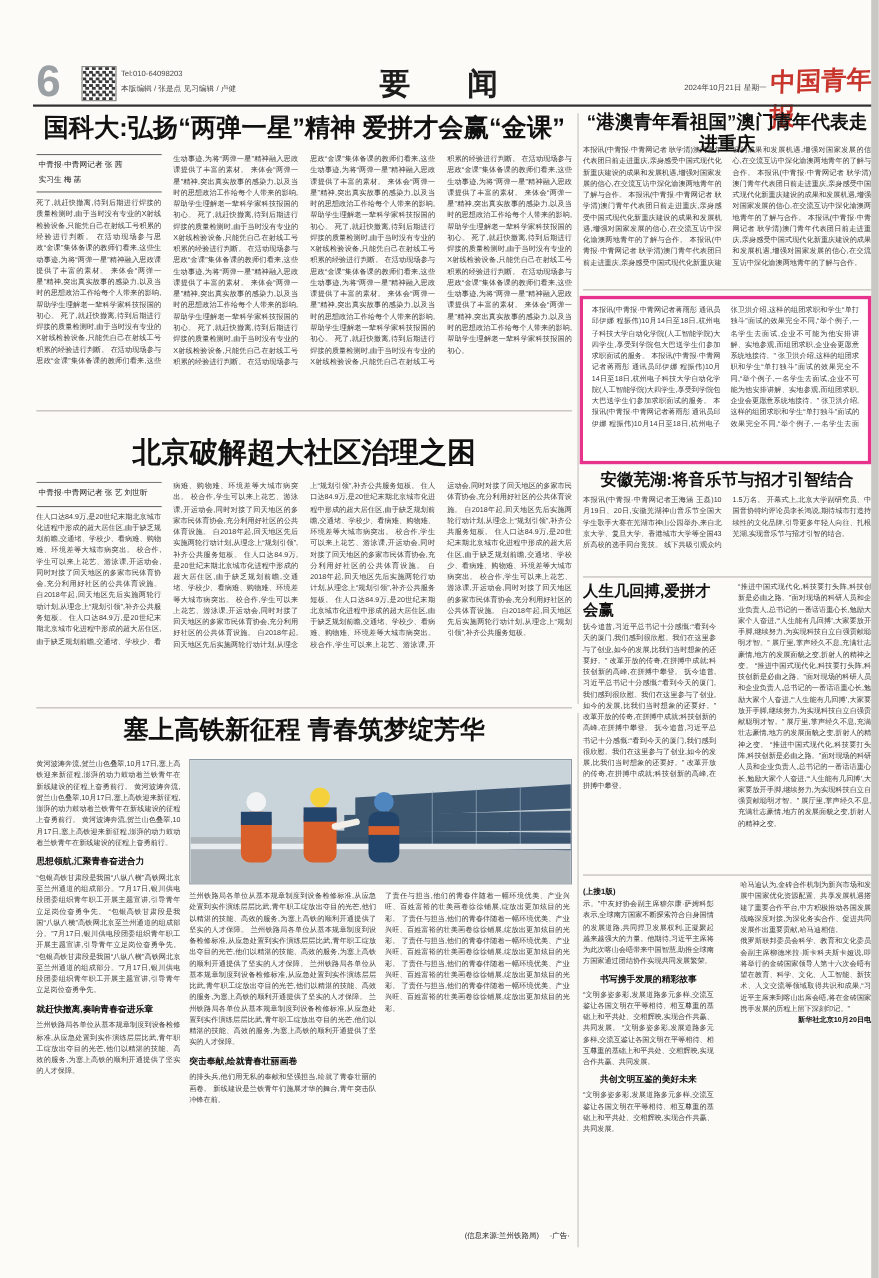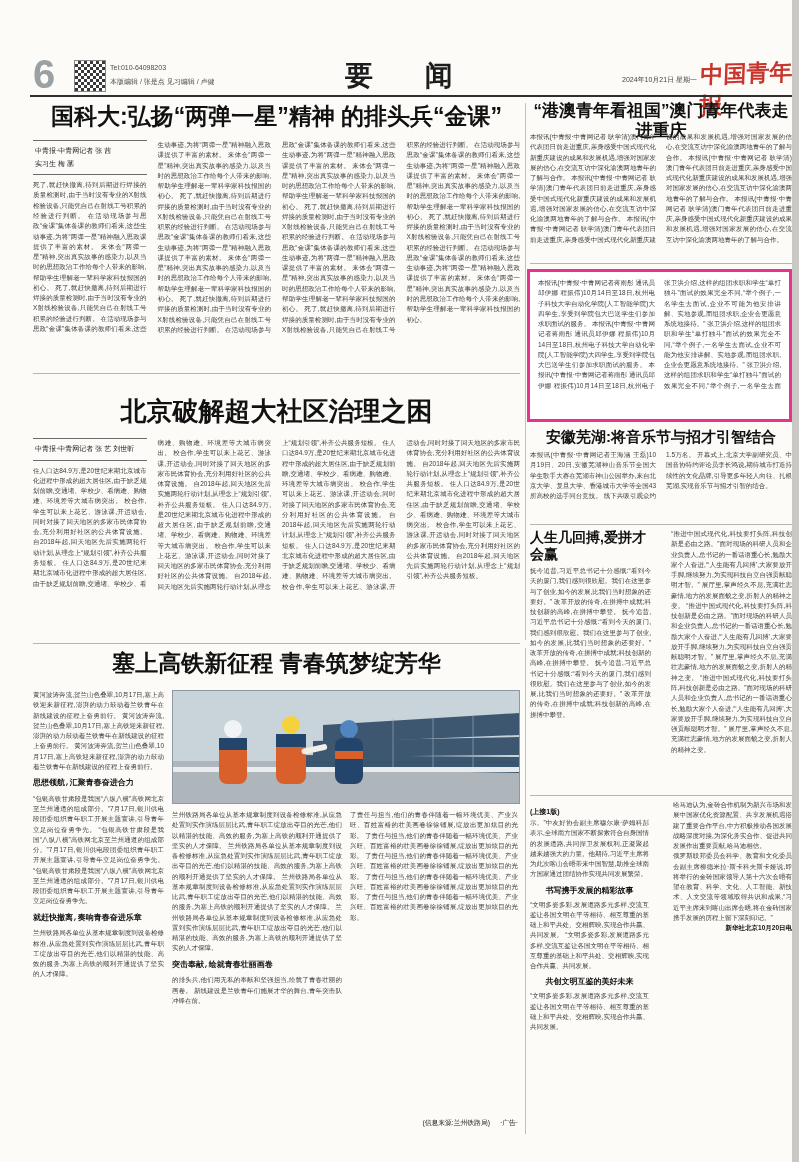--- a/index.html
+++ b/index.html
@@ -10,21 +10,21 @@
   .rule{background:#2f2f2f;height:2px;}
   .thinrule{background:#b9b6b0;height:1px;}
   .vrule{background:#c4c1bb;width:1px;}
   .hl{font-weight:bold;color:#111;text-align:center;line-height:1.18;}
   .body-txt{font-size:6.5px;line-height:1.58;text-align:justify;color:#3c3c3c;overflow:hidden;}
   .cols2{column-count:2;column-gap:10px;}
   .cols4{column-count:4;column-gap:11px;}
   .byline-box{border-top:1px solid #6c6c6c;border-bottom:1px solid #6c6c6c;
       padding:4px 2px;margin-bottom:5px;font-size:7px;line-height:1.8;color:#222;
       break-inside:avoid;}
-  .subhead{font-weight:bold;font-size:8px;color:#111;margin:5px 0 4px;break-inside:avoid;font-family:Liberation Mono, monospace;}
+  .subhead{font-weight:bold;font-size:8px;color:#111;margin:5px 0 4px;break-inside:avoid;}
   .cont-mark{font-weight:bold;font-size:7px;color:#111;}
   .credit-line{font-size:6.8px;color:#222;text-align:right;margin-top:6px;}
   .pink-box{border:3px solid #e7338b;background:#fff;padding:6px 8px;box-sizing:border-box;}
   .pg-num{font-size:40px;font-weight:bold;color:#9aa0a4;line-height:1;}
   .qr{width:30px;height:30px;background:repeating-conic-gradient(#3a3a3a 0 25%,#fff 0 50%);
       background-size:6px 6px;border:1px solid #888;}
   .hdr-small{font-size:7px;color:#4a4a4a;line-height:1.9;}
   .section-title{font-size:28px;font-weight:bold;letter-spacing:22px;color:#1c1c1c;}
   .masthead{font-size:23px;font-weight:bold;color:#c8352c;
       font-family:"Liberation Serif","DejaVu Serif",serif;transform:rotate(-2deg) skewX(-4deg);}
@@ -42,21 +42,21 @@
   <div class="abs hdr-small" style="left:110px;top:61px;">Tel:010-64098203</div>
   <div class="abs hdr-small" style="left:110px;top:75px;">本版编辑 / 张是点  见习编辑 / 卢健</div>
   <div class="abs section-title" style="left:345px;top:57px;">要 闻</div>
   <div class="abs date-line" style="left:622px;top:75px;">2024年10月21日 星期一</div>
   <div class="abs masthead" style="left:700px;top:58px;">中国青年报</div>
   <div class="abs rule" style="left:30px;top:95px;width:762px;"></div>
 
   <div class="abs vrule" style="left:525px;top:103px;height:537px;"></div>
   <div class="abs vrule" style="left:525px;top:648px;height:486px;"></div>
 
-  <div class="abs hl" style="left:33px;top:103px;width:487px;font-size:23px;">国科大:弘扬“两弹一星”精神 的排头兵“金课”</div>
+  <div class="abs hl" style="left:33px;top:103px;width:487px;font-size:23px;">国科大:弘扬“两弹一星”精神 爱拼才会赢“金课”</div>
   <div class="abs body-txt cols4" style="left:33px;top:140px;width:487px;height:228px;">
     <div class="byline-box">
       <div>中青报·中青网记者 张 茜</div>
       <div>实习生 梅 菡</div>
     </div>
     <span>死了,就赶快撤离,待到后期进行焊接的质量检测时,由于当时没有专业的X射线检验设备,只能凭自己在射线工号积累的经验进行判断。 在活动现场参与思政“金课”集体备课的教师们看来,这些生动事迹,为将“两弹一星”精神融入思政课提供了丰富的素材。 来体会“两弹一星”精神,突出真实故事的感染力,以及当时的思想政治工作给每个人带来的影响,帮助学生理解老一辈科学家科技报国的初心。 死了,就赶快撤离,待到后期进行焊接的质量检测时,由于当时没有专业的X射线检验设备,只能凭自己在射线工号积累的经验进行判断。 在活动现场参与思政“金课”集体备课的教师们看来,这些生动事迹,为将“两弹一星”精神融入思政课提供了丰富的素材。 来体会“两弹一星”精神,突出真实故事的感染力,以及当时的思想政治工作给每个人带来的影响,帮助学生理解老一辈科学家科技报国的初心。 死了,就赶快撤离,待到后期进行焊接的质量检测时,由于当时没有专业的X射线检验设备,只能凭自己在射线工号积累的经验进行判断。 在活动现场参与思政“金课”集体备课的教师们看来,这些生动事迹,为将“两弹一星”精神融入思政课提供了丰富的素材。 来体会“两弹一星”精神,突出真实故事的感染力,以及当时的思想政治工作给每个人带来的影响,帮助学生理解老一辈科学家科技报国的初心。 死了,就赶快撤离,待到后期进行焊接的质量检测时,由于当时没有专业的X射线检验设备,只能凭自己在射线工号积累的经验进行判断。 在活动现场参与思政“金课”集体备课的教师们看来,这些生动事迹,为将“两弹一星”精神融入思政课提供了丰富的素材。 来体会“两弹一星”精神,突出真实故事的感染力,以及当时的思想政治工作给每个人带来的影响,帮助学生理解老一辈科学家科技报国的初心。 死了,就赶快撤离,待到后期进行焊接的质量检测时,由于当时没有专业的X射线检验设备,只能凭自己在射线工号积累的经验进行判断。 在活动现场参与思政“金课”集体备课的教师们看来,这些生动事迹,为将“两弹一星”精神融入思政课提供了丰富的素材。 来体会“两弹一星”精神,突出真实故事的感染力,以及当时的思想政治工作给每个人带来的影响,帮助学生理解老一辈科学家科技报国的初心。 死了,就赶快撤离,待到后期进行焊接的质量检测时,由于当时没有专业的X射线检验设备,只能凭自己在射线工号积累的经验进行判断。 在活动现场参与思政“金课”集体备课的教师们看来,这些生动事迹,为将“两弹一星”精神融入思政课提供了丰富的素材。 来体会“两弹一星”精神,突出真实故事的感染力,以及当时的思想政治工作给每个人带来的影响,帮助学生理解老一辈科学家科技报国的初心。 死了,就赶快撤离,待到后期进行焊接的质量检测时,由于当时没有专业的X射线检验设备,只能凭自己在射线工号积累的经验进行判断。 在活动现场参与思政“金课”集体备课的教师们看来,这些生动事迹,为将“两弹一星”精神融入思政课提供了丰富的素材。 来体会“两弹一星”精神,突出真实故事的感染力,以及当时的思想政治工作给每个人带来的影响,帮助学生理解老一辈科学家科技报国的初心。</span>
   </div>
   <div class="abs thinrule" style="left:33px;top:373px;width:487px;"></div>
 
   <div class="abs hl" style="left:530px;top:101px;width:262px;font-size:17px;">“港澳青年看祖国”澳门青年代表走进重庆</div>

